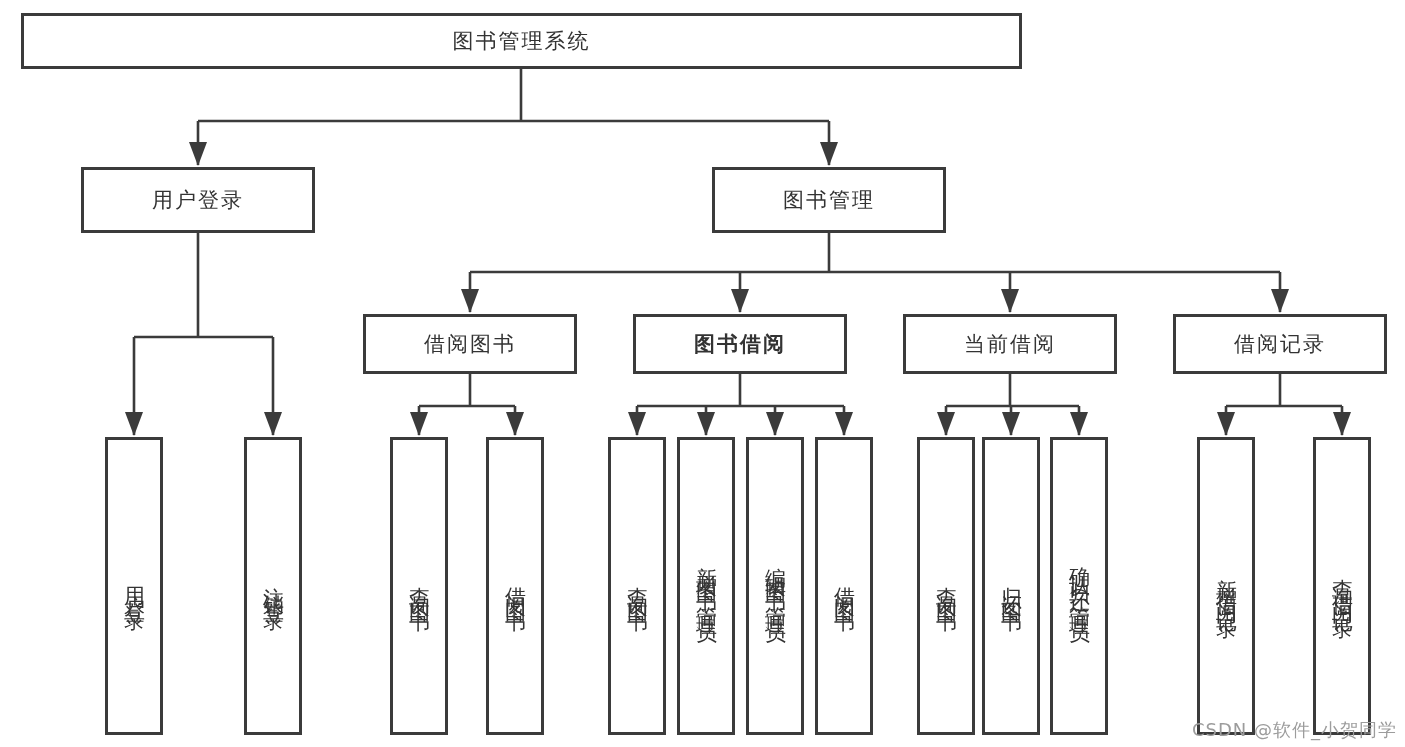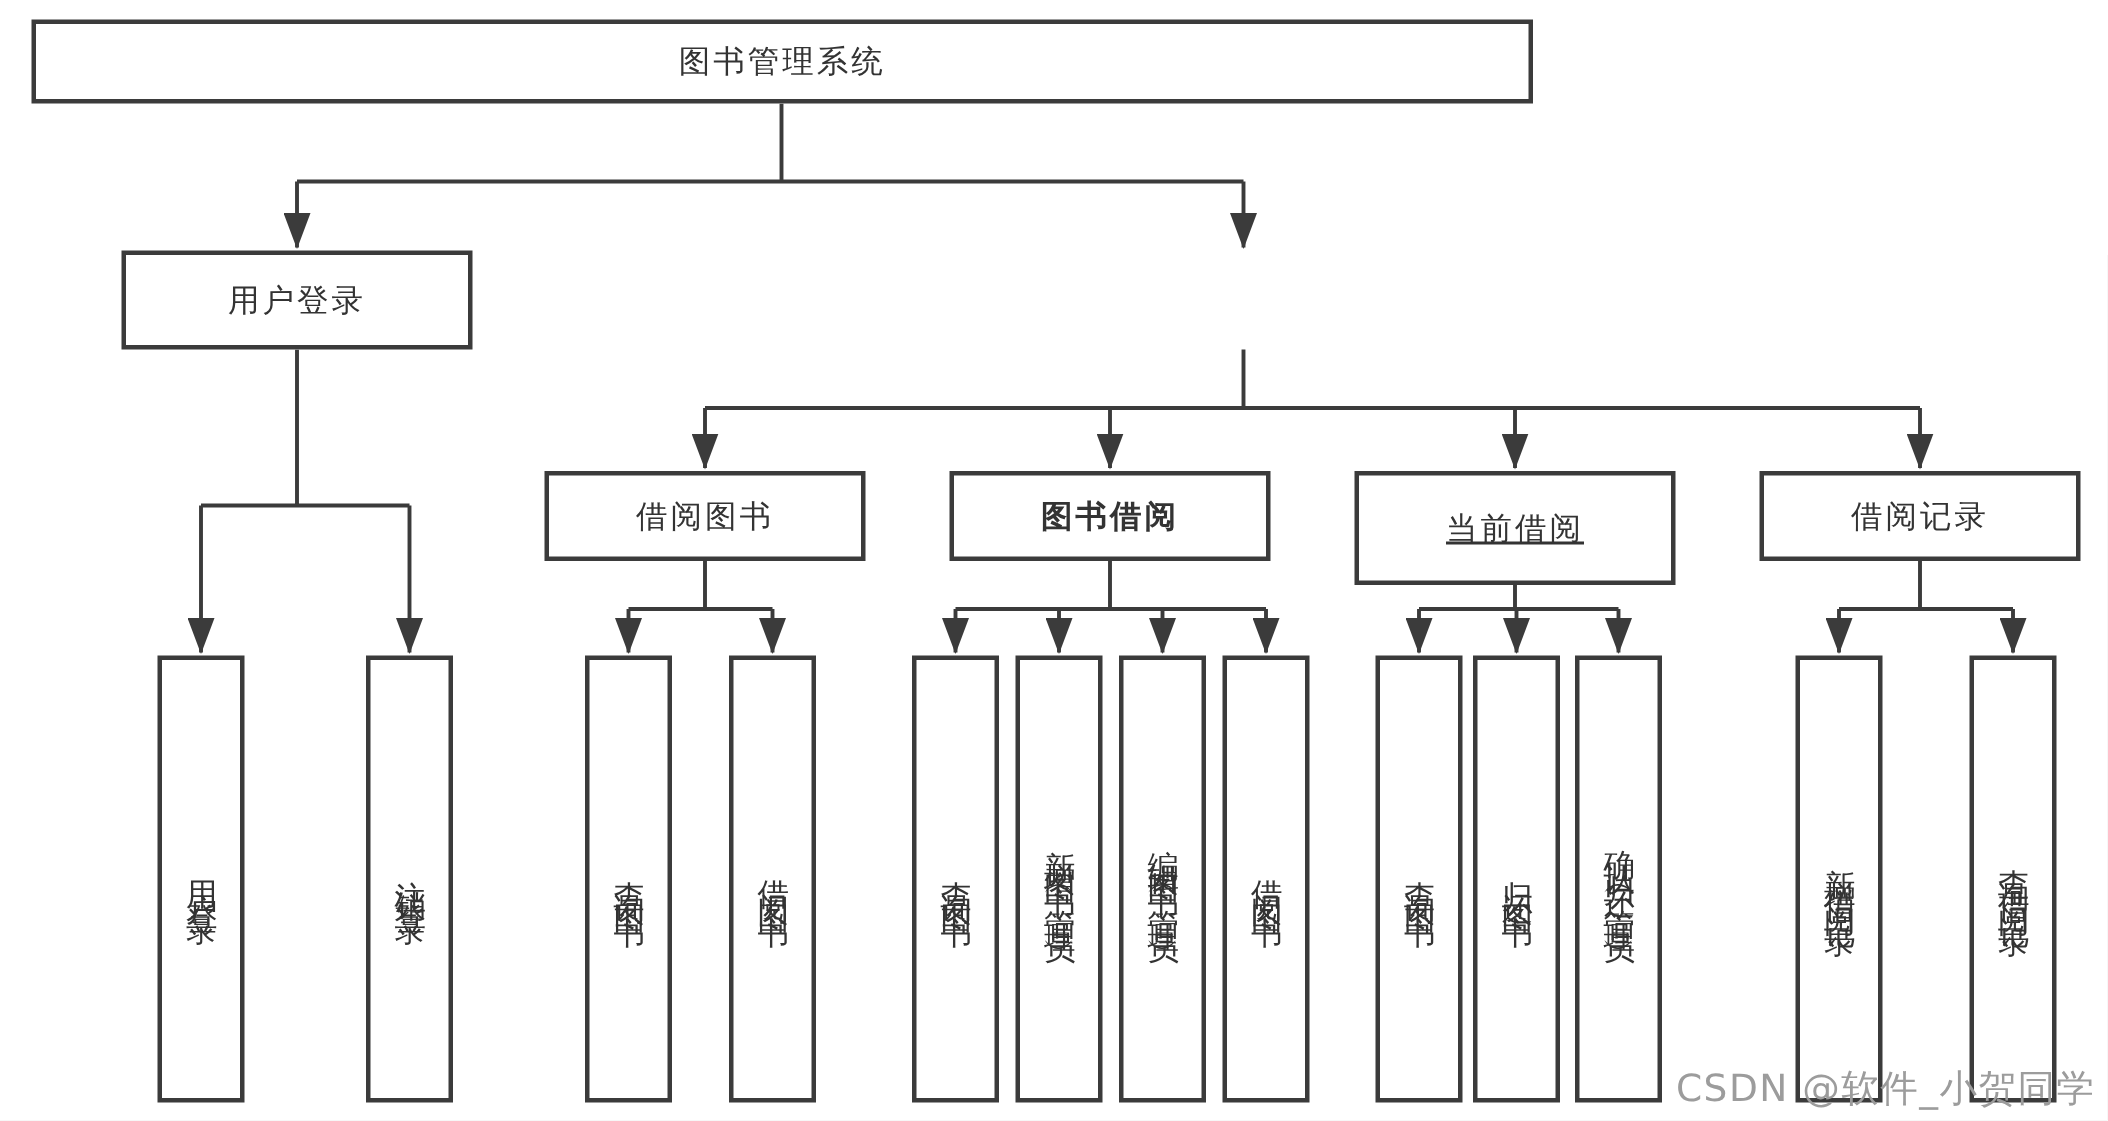--- a/index.html
+++ b/index.html
@@ -37,21 +37,21 @@
     top:437px;width:58px;height:298px;
     writing-mode:vertical-lr;
     text-orientation:mixed;
     font-size:21px;
     letter-spacing:8px;
     line-height:1;
   }
   .watermark{
     position:absolute;
     right:8px;bottom:5px;
-    font-size:25px;
+    font-size:18px;
     color:var(--watermark);
     letter-spacing:1px;
     z-index:5;
     white-space:nowrap;
   }
 </style>
 </head>
 <body>
 
 <div class="canvas">
@@ -107,24 +107,25 @@
     <g>
       <path class="c" d="M1280,374 V406 M1226,406 H1342"></path>
       <line class="c" x1="1226" y1="406" x2="1226" y2="435" marker-end="url(#arrow)"></line>
       <line class="c" x1="1342" y1="406" x2="1342" y2="435" marker-end="url(#arrow)"></line>
     </g>
   </svg>
 
   <div class="node hbox" style="left:21px;top:13px;width:1001px;height:56px;">图书管理系统</div>
 
   <div class="node hbox" style="left:81px;top:167px;width:234px;height:66px;">用户登录</div>
+  <div class="node hbox" style="left:712px;top:167px;width:234px;height:66px;">图书管理</div>
 
   <div class="node hbox" style="left:363px;top:314px;width:214px;height:60px;">借阅图书</div>
   <div class="node hbox" style="left:633px;top:314px;width:214px;height:60px;font-weight:bold;">图书借阅</div>
-  <div class="node hbox" style="left:903px;top:314px;width:214px;height:76px;text-decoration:underline;">当前借阅</div>
+  <div class="node hbox" style="left:903px;top:314px;width:214px;height:60px;">当前借阅</div>
   <div class="node hbox" style="left:1173px;top:314px;width:214px;height:60px;">借阅记录</div>
 
   <div class="node leaf" style="left:105px;">用户登录</div>
   <div class="node leaf" style="left:244px;">注销登录</div>
 
   <div class="node leaf" style="left:390px;">查询图书</div>
   <div class="node leaf" style="left:486px;">借阅图书</div>
 
   <div class="node leaf" style="left:608px;">查询图书</div>
   <div class="node leaf" style="left:677px;">新增图书（管理员）</div>

